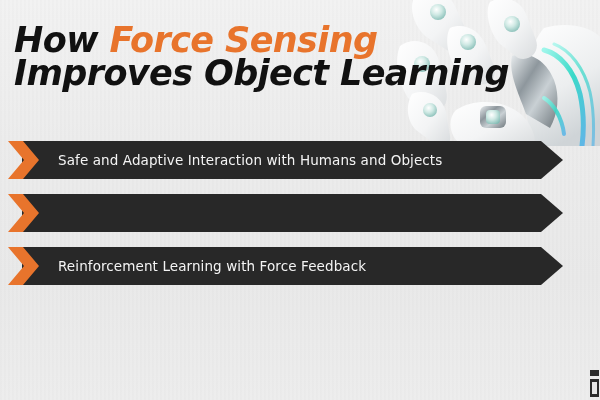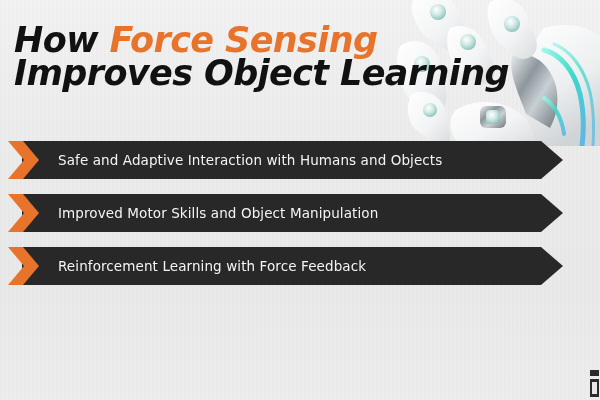--- a/index.html
+++ b/index.html
@@ -235,21 +235,20 @@
       <div class="bar-label">Safe and Adaptive Interaction with Humans and Objects</div>
     </div>
 
     <div class="row">
       <div class="bar"></div>
       <div class="chevron">
         <svg viewBox="0 0 33 38" xmlns="http://www.w3.org/2000/svg">
           <path d="M0 0 L16 19 L0 38 L15 38 L31 19 L15 0 Z" fill="#e8742c"></path>
         </svg>
       </div>
-      <div class="bar-label">Improved Motor Skills and Object Manipulation</div>
     </div>
 
 
 
     <div class="row">
       <div class="bar"></div>
       <div class="chevron">
         <svg viewBox="0 0 33 38" xmlns="http://www.w3.org/2000/svg">
           <path d="M0 0 L16 19 L0 38 L15 38 L31 19 L15 0 Z" fill="#e8742c"></path>
         </svg>

